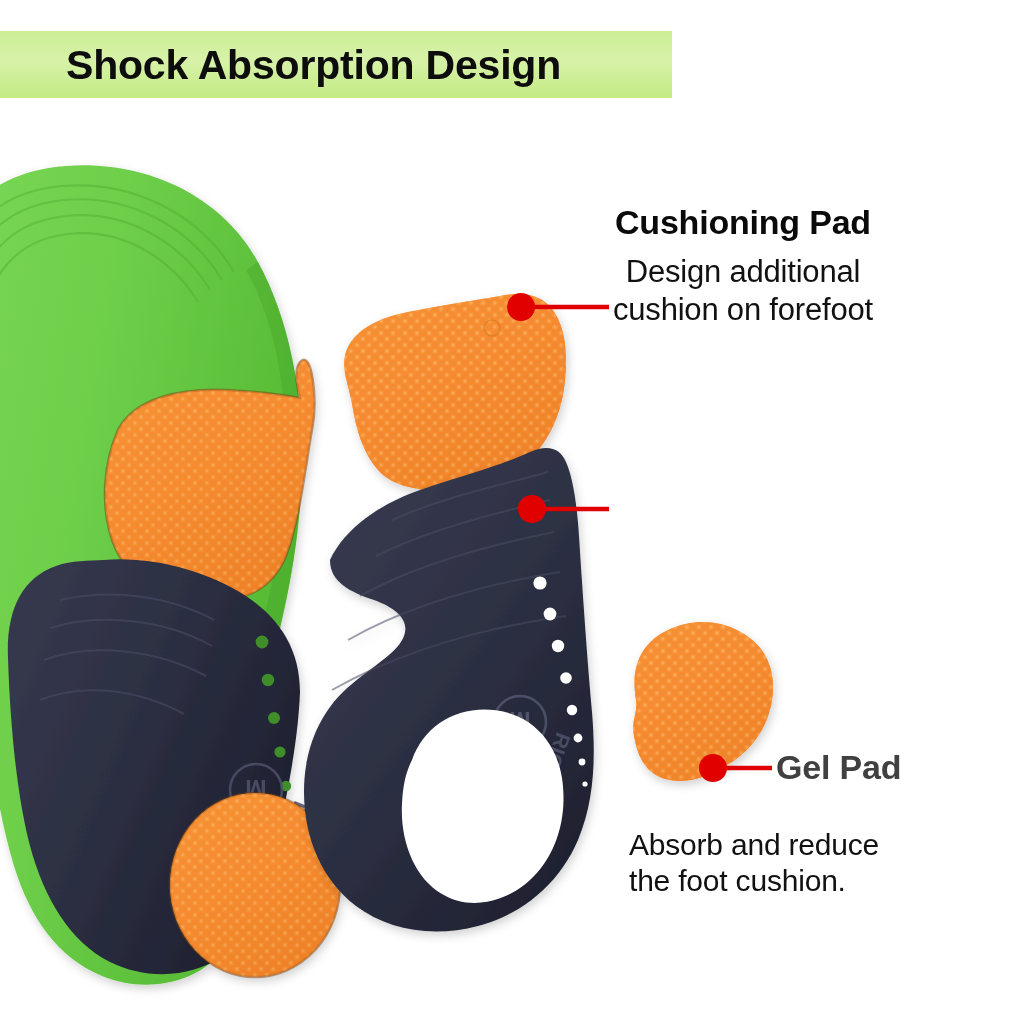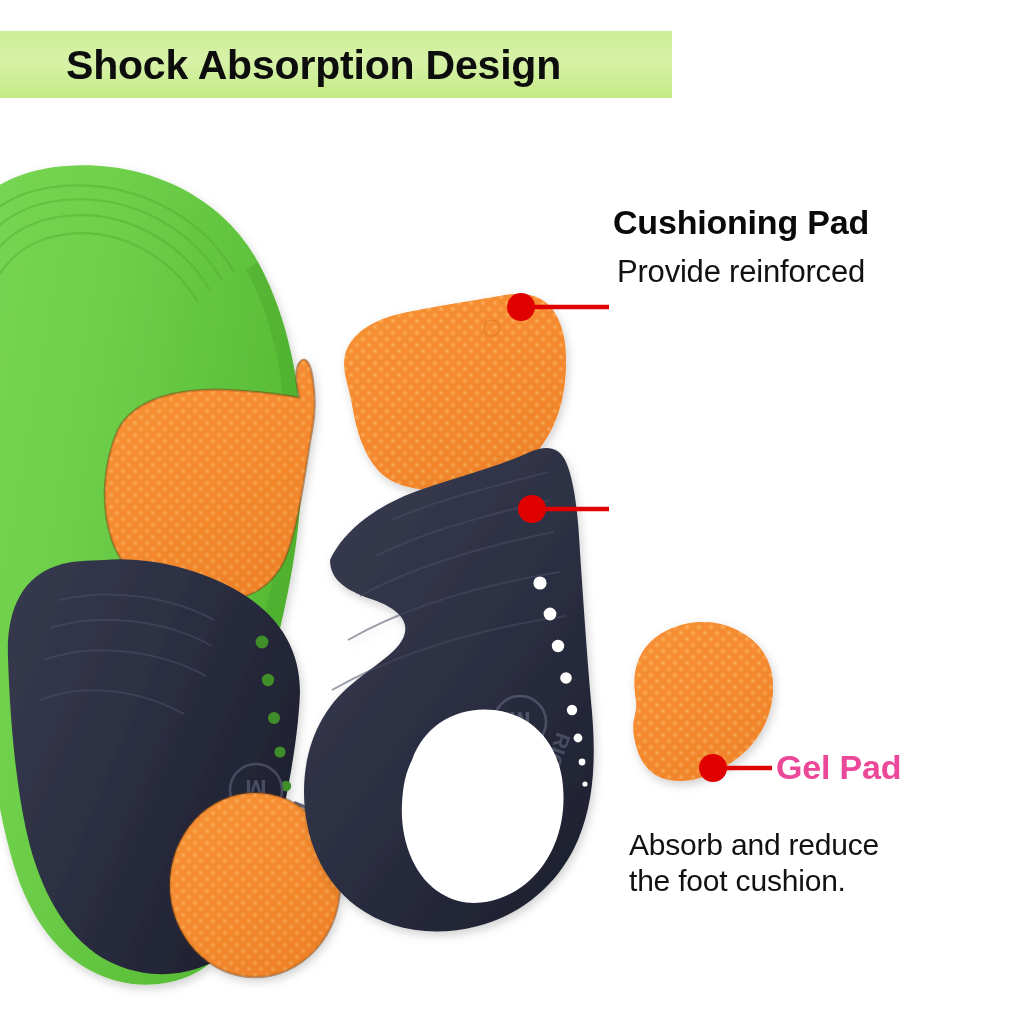--- a/index.html
+++ b/index.html
@@ -89,21 +89,21 @@
     margin-top: 11px;
   }
 
   
   #callout-gel-title {
     position: absolute;
     left: 776px;
     top: 748px;
     font-size: 34px;
     font-weight: bold;
-    color: #ec4899;
+    color: #404040;
     white-space: nowrap;
     letter-spacing: -0.2px;
   }
   #callout-gel-body {
     position: absolute;
     left: 629px;
     top: 827px;
     font-size: 30px;
     font-weight: normal;
     color: #111111;
@@ -333,21 +333,22 @@
 
     <g>
       <line x1="713" y1="768" x2="772" y2="768" stroke="#e00000" stroke-width="4.5"></line>
       <circle cx="713" cy="768" r="14" fill="#e00000"></circle>
     </g>
   </svg>
 
   <div class="callout" id="callout-cushioning">
     <div class="callout-title">Cushioning Pad</div>
     <div class="callout-body">
-      <span class="line-break">Provide reinforced</span>
+      <span class="line-break">Design additional</span>
+      <span class="line-break">cushion on forefoot</span>
     </div>
   </div>
 
   <div class="callout" id="callout-tpu">
   </div>
 
   <div id="callout-gel-title">Gel Pad</div>
   <div id="callout-gel-body">
     <span class="line-break">Absorb and reduce</span>
     <span class="line-break">the foot cushion.</span>

